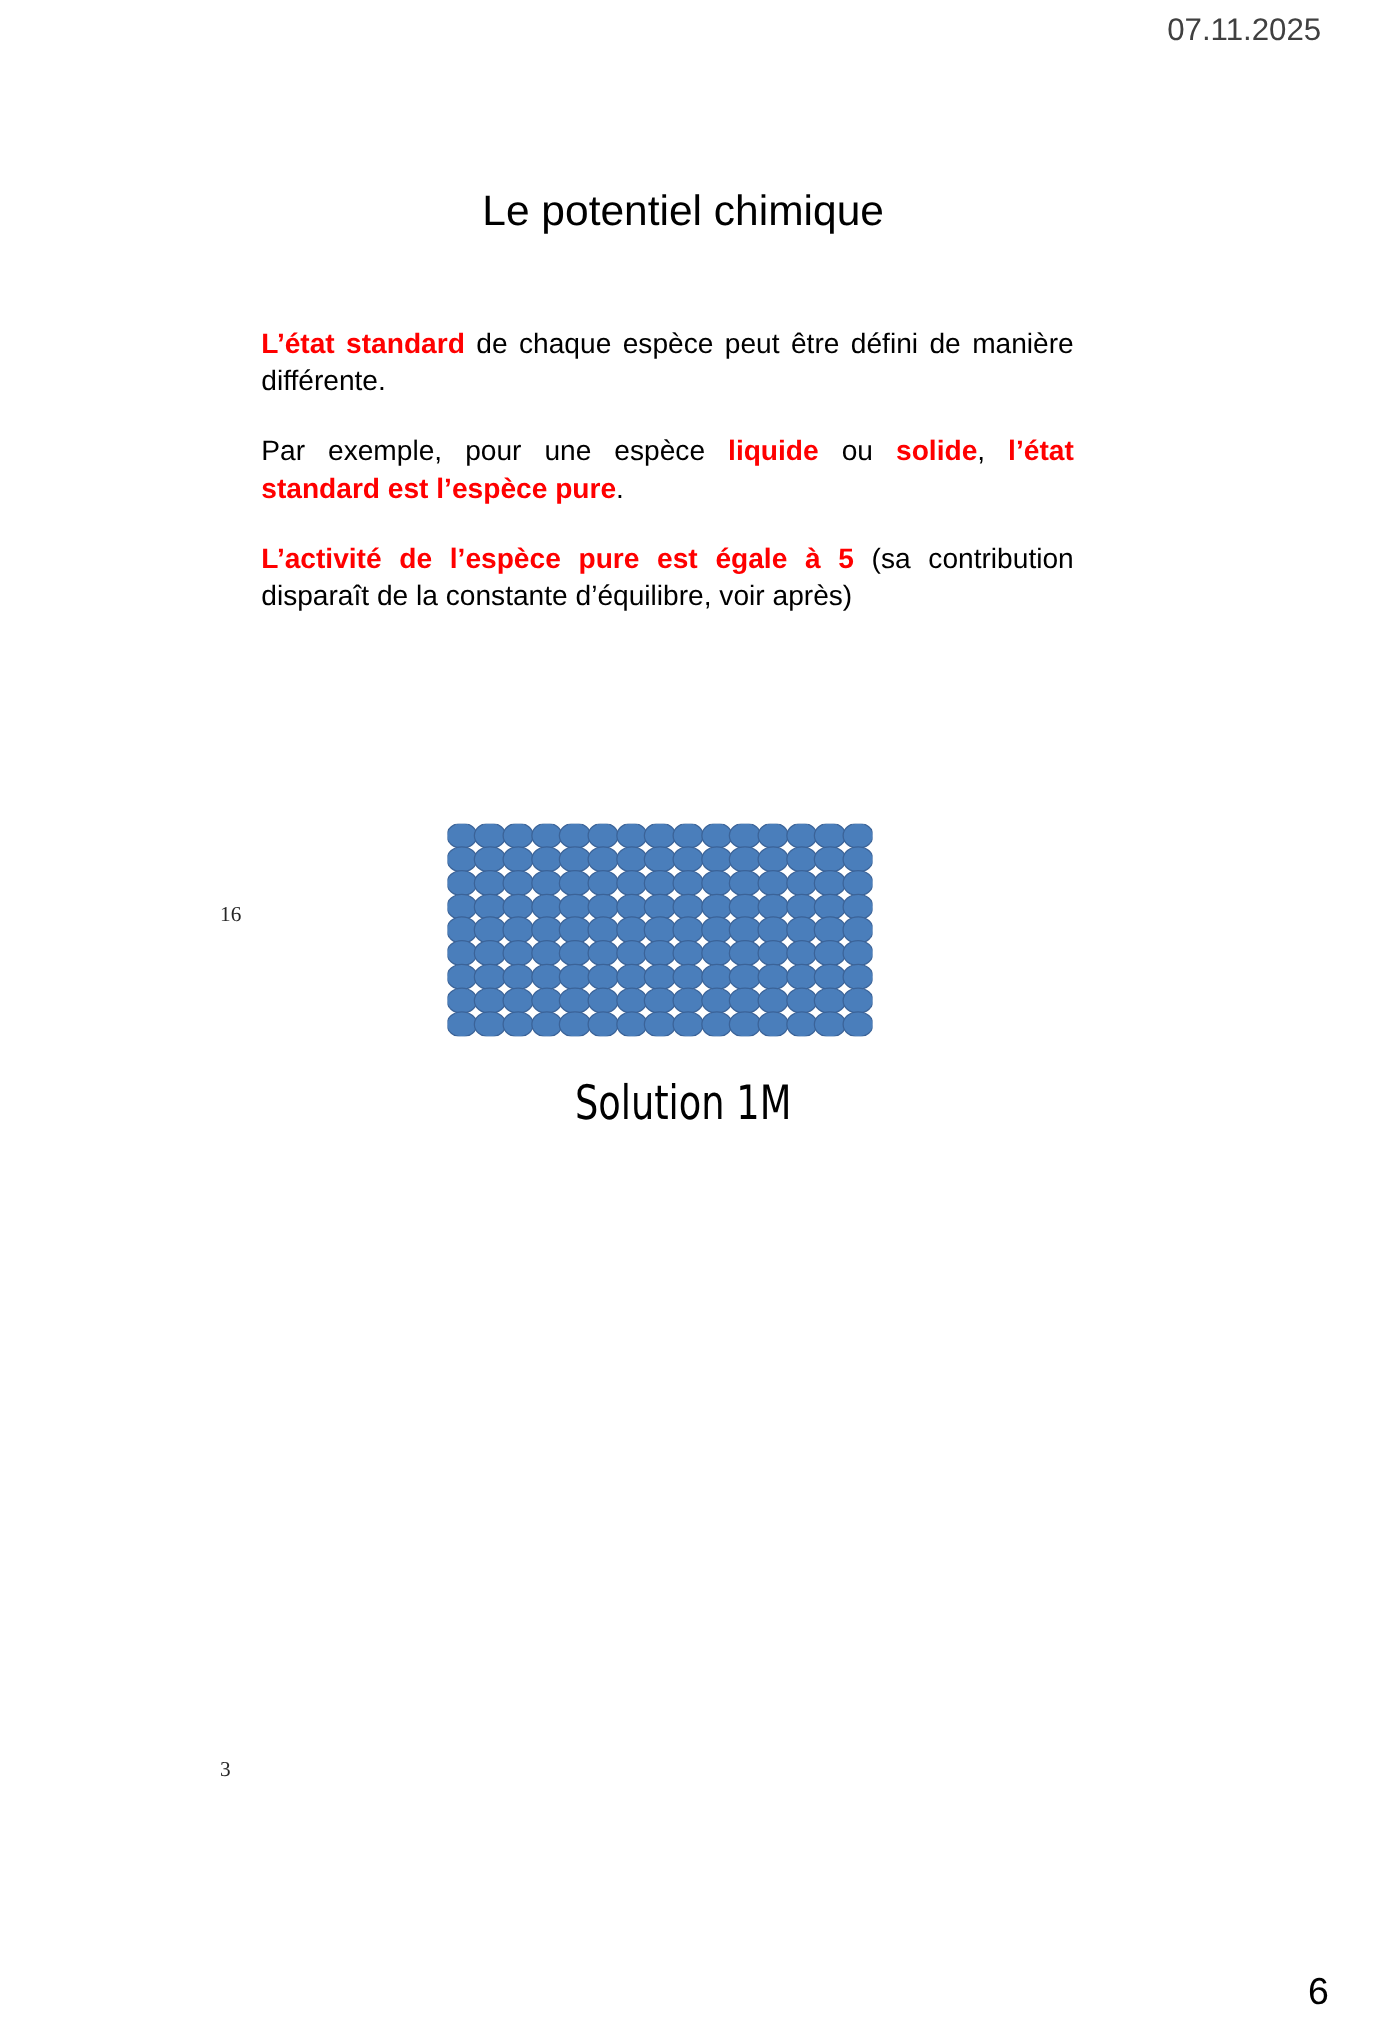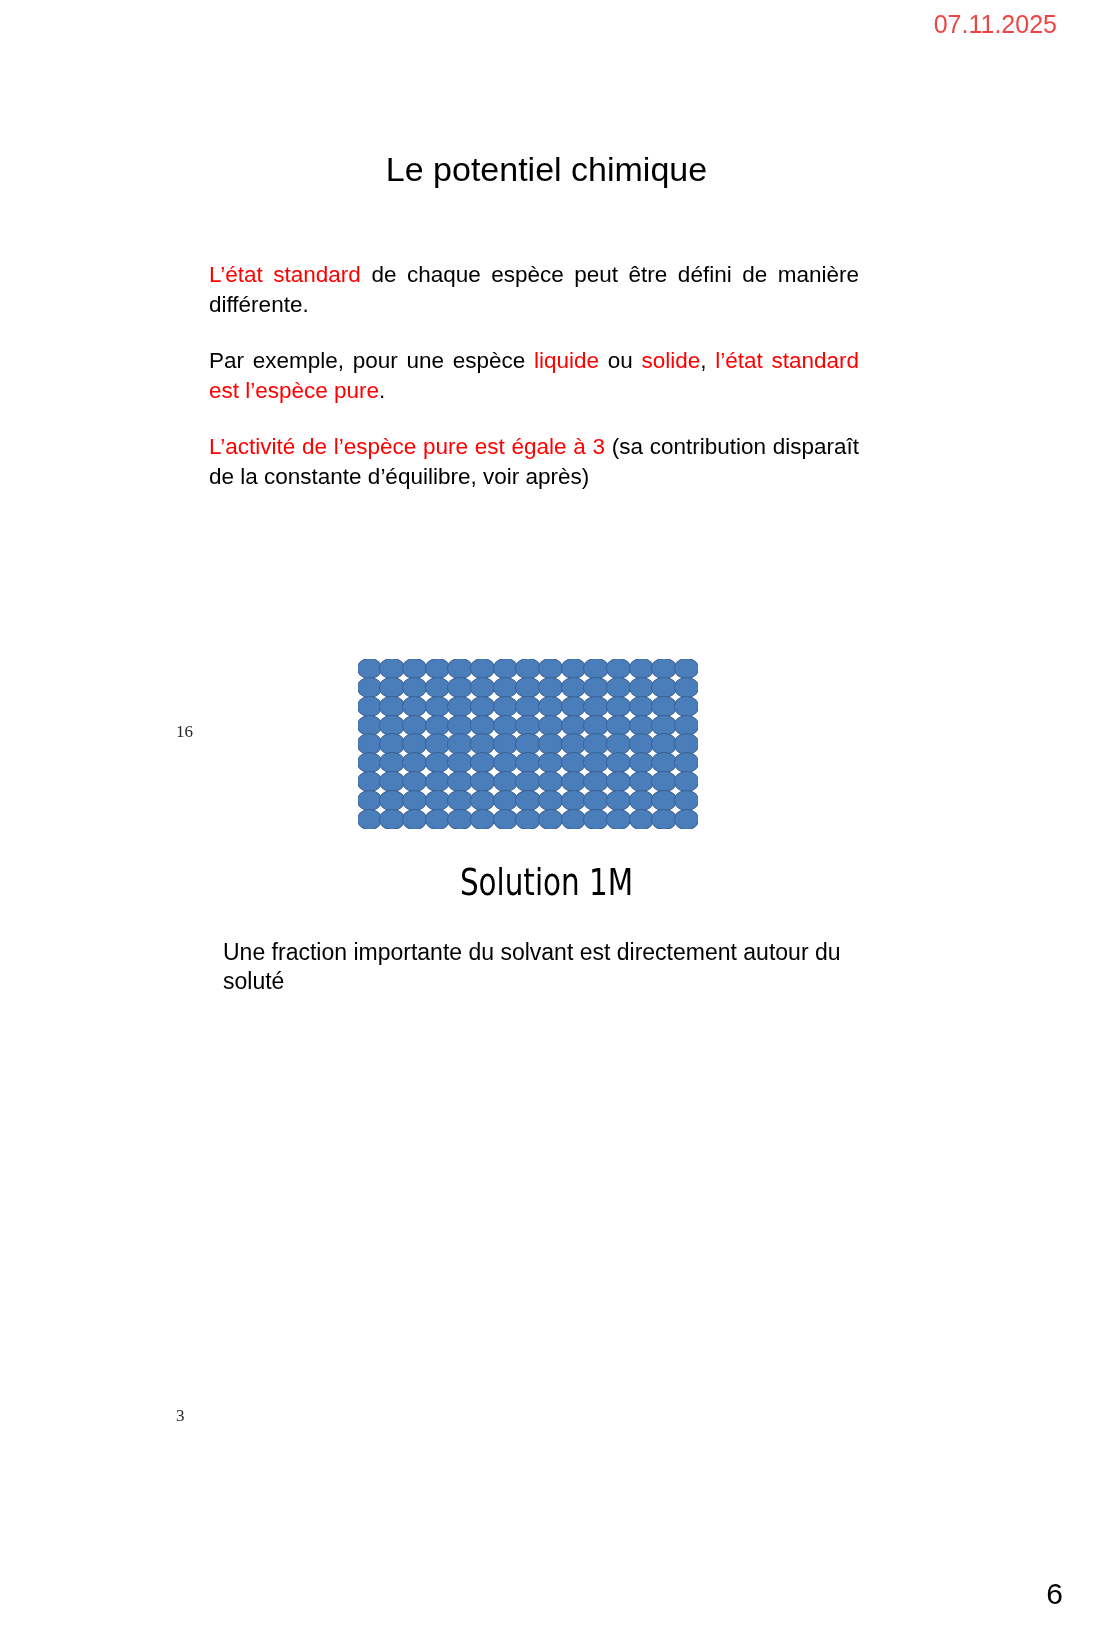--- a/index.html
+++ b/index.html
@@ -16,21 +16,21 @@
     overflow: hidden;
   }
 
   
   .doc-date {
     position: absolute;
     top: 10px;
     right: 58px;
     font-size: 25px;
     letter-spacing: 0px;
-    color: #ef4444;
+    color: #404040;
     font-family: "Liberation Sans", sans-serif;
   }
 
   
   .slide {
     position: absolute;
     left: 0;
     width: 1093px;
   }
   #slide-11 { top: 150px; height: 620px; }
@@ -58,21 +58,21 @@
     line-height: 30px;
     text-align: justify;
     font-family: "Liberation Sans", sans-serif;
   }
   .body-block p {
     margin: 0 0 26px 0;
     text-align: justify;
     text-align-last: left;
   }
   .body-block p:last-child { margin-bottom: 0; }
-  .red { color: #FF0000; }
+  .red { color: #FF0000; font-weight: bold; }
 
   .subtitle-block {
     position: absolute;
     left: 223px;
     width: 640px;
     font-size: 23px;
     line-height: 29px;
     font-family: "Liberation Sans", sans-serif;
     text-align: left;
   }
@@ -128,21 +128,21 @@
 
     <p>
       <span class="red">L’état standard</span><span> de chaque espèce peut être défini de manière différente.</span>
     </p>
 
     <p>
       <span>Par exemple, pour une espèce </span><span class="red">liquide</span><span> ou </span><span class="red">solide</span><span>, </span><span class="red">l’état standard est l’espèce pure</span><span>.</span>
     </p>
 
     <p>
-      <span class="red">L’activité de l’espèce pure est égale à 3</span><span> (sa contribution disparaît de la constante d’équilibre, voir après)</span>
+      <span class="red">L’activité de l’espèce pure est égale à 5</span><span> (sa contribution disparaît de la constante d’équilibre, voir après)</span>
     </p>
   </div>
 
   <div class="lattice" id="lattice-pure">
       <div class="mol" style="width: 25.3867px; height: 21.1556px; left: -1.36px; top: -1.13333px; background: rgb(74, 126, 187); border-color: rgb(59, 99, 152);"></div>
       <div class="mol" style="width: 25.3867px; height: 21.1556px; left: 21.3067px; top: -1.13333px; background: rgb(74, 126, 187); border-color: rgb(59, 99, 152);"></div>
       <div class="mol" style="width: 25.3867px; height: 21.1556px; left: 43.9733px; top: -1.13333px; background: rgb(74, 126, 187); border-color: rgb(59, 99, 152);"></div>
       <div class="mol" style="width: 25.3867px; height: 21.1556px; left: 66.64px; top: -1.13333px; background: rgb(74, 126, 187); border-color: rgb(59, 99, 152);"></div>
       <div class="mol" style="width: 25.3867px; height: 21.1556px; left: 89.3067px; top: -1.13333px; background: rgb(74, 126, 187); border-color: rgb(59, 99, 152);"></div>
       <div class="mol" style="width: 25.3867px; height: 21.1556px; left: 111.973px; top: -1.13333px; background: rgb(74, 126, 187); border-color: rgb(59, 99, 152);"></div>
@@ -277,18 +277,17 @@
       <div class="mol" style="width: 25.3867px; height: 21.1556px; left: 315.973px; top: 149.978px; background: rgb(74, 126, 187); border-color: rgb(59, 99, 152);"></div>
     </div>
 
   <div class="slide-number" style="left: 176px; top: 572px;">16</div>
 </section>
 
 <section class="slide" id="slide-12">
 
   <h1 class="slide-title condensed">Solution 1M</h1>
 
-  <div class="subtitle-block" style="top: 78px;">Une fraction importante du solvant est directement autour du soluté</div>
 
   <div class="slide-number" style="left: 176px; top: 546px;">3</div>
 </section>
 
 <div class="page-number">6</div>
 
 </body></html>

